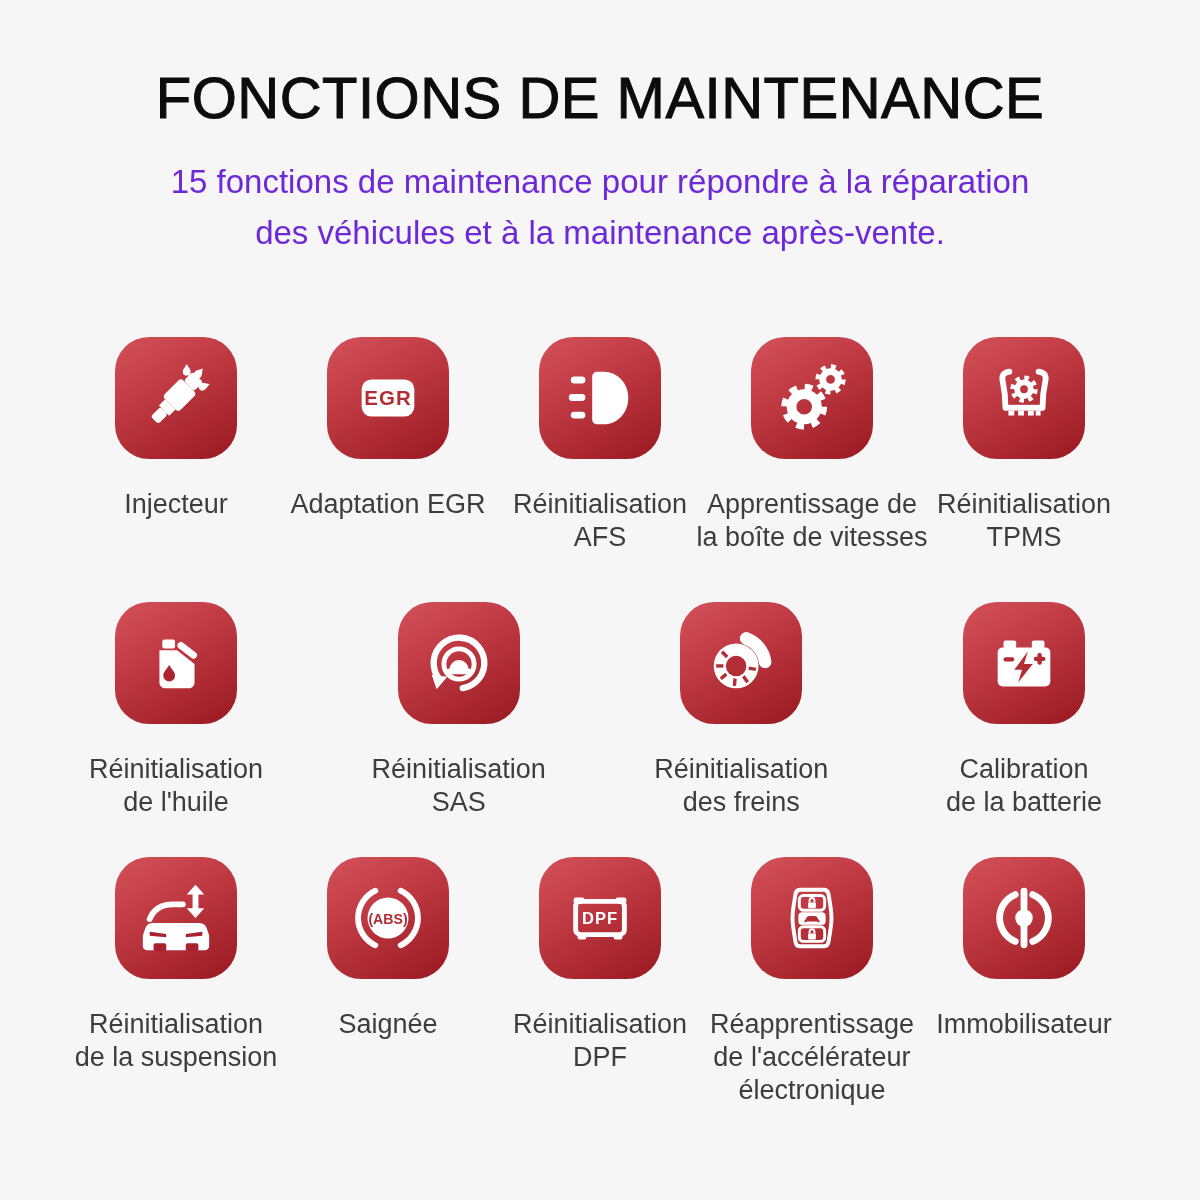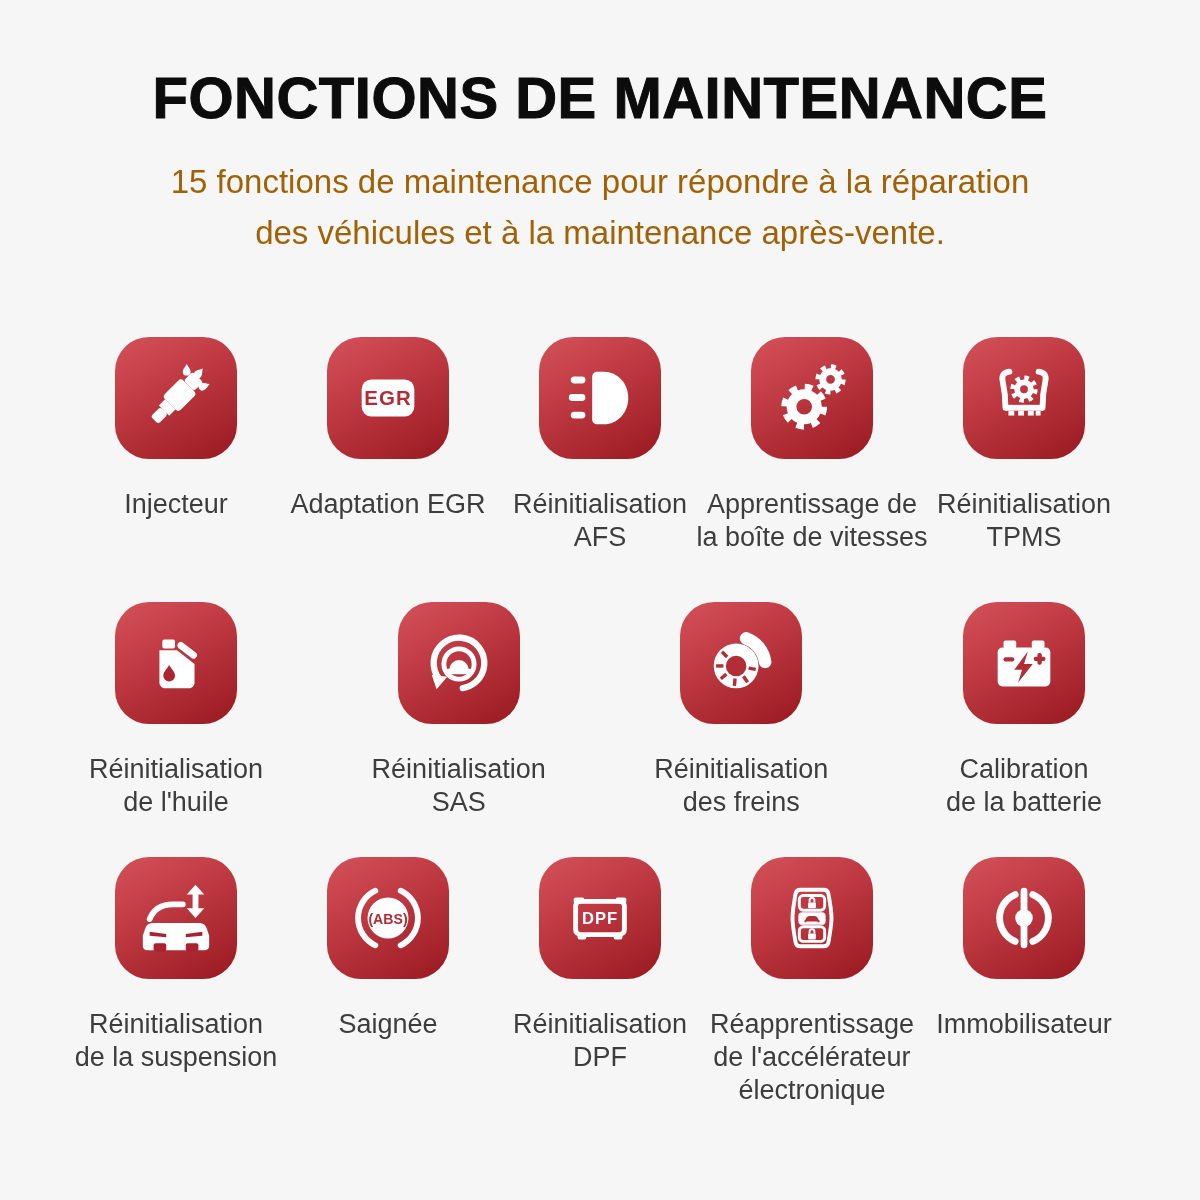--- a/index.html
+++ b/index.html
@@ -3,27 +3,27 @@
 <meta charset="utf-8">
 <style>
   html,body{margin:0;padding:0;}
   .canvas{
     position:relative;width:1200px;height:1200px;
     background:#f6f6f6;overflow:hidden;
     font-family:"Liberation Sans","DejaVu Sans",sans-serif;
   }
   .title{
     position:absolute;top:64px;left:0;width:100%;
-    text-align:center;font-size:58px;font-weight:bold;
+    text-align:center;font-size:58px;font-weight:normal;
     letter-spacing:.5px;color:#0c0c0c;
     -webkit-text-stroke:1px #0c0c0c;
   }
   .subtitle{
     position:absolute;top:156px;left:0;width:100%;
-    text-align:center;font-size:33px;color:#a16207;
+    text-align:center;font-size:33px;color:#6d28d9;
     line-height:1.55;white-space:pre-line;
   }
   .row{
     position:absolute;left:70px;width:1060px;
     display:flex;justify-content:space-between;
   }
   .row1{top:337px}.row2{top:602px}.row3{top:857px}
   .cell{width:212px;display:flex;flex-direction:column;align-items:center;gap:9px;}
   .tile{
     width:122px;height:122px;border-radius:34px;

